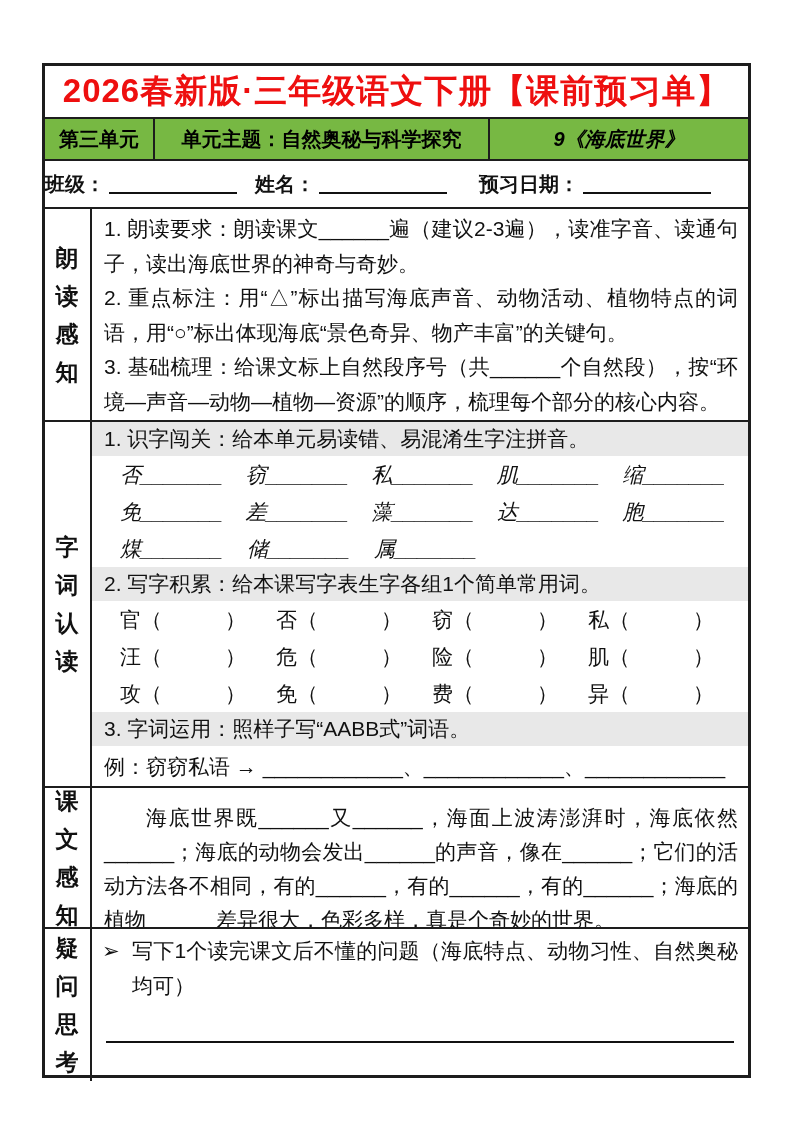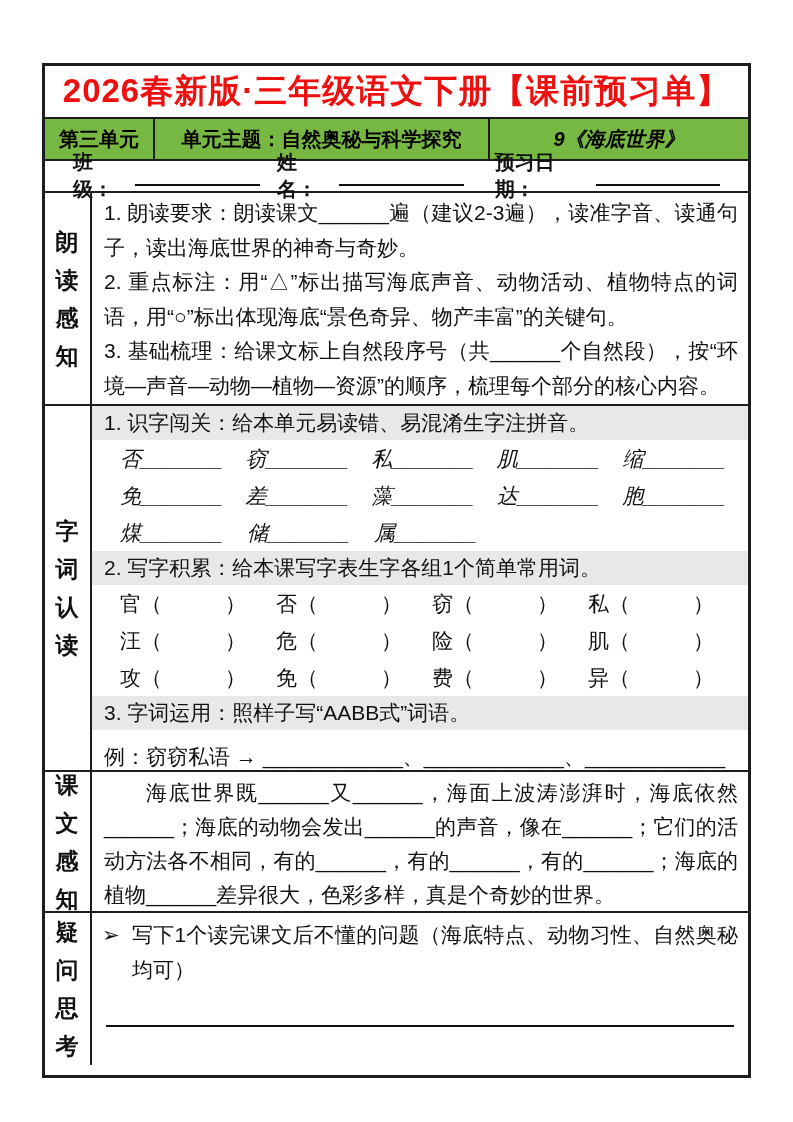--- a/index.html
+++ b/index.html
@@ -14,22 +14,22 @@
   .page-title { color: #ee0f0f; font-size: 33px; font-weight: bold; letter-spacing: 1px;
     white-space: nowrap; }
 
   .unit-row { height: 42px; display: flex; background: #77b843; color: #000000;
     font-weight: bold; font-size: 20px; border-bottom: 2px solid #1d1d1d; }
   .unit-row .cell { display: flex; align-items: center; justify-content: center; height: 100%; }
   .unit-cell { width: 110px; border-right: 2px solid #1d1d1d; }
   .theme-cell { width: 335px; border-right: 2px solid #1d1d1d; }
   .lesson-cell { flex: 1; font-style: italic; }
 
-  .info-row { height: 32px; display: flex; align-items: center;
-    border-bottom: 2px solid #1d1d1d; font-weight: bold; font-size: 20px; padding: 0 28px; }
+  .info-row { height: 48px; display: flex; align-items: center;
+    border-bottom: 2px solid #1d1d1d; font-weight: bold; font-size: 20px; padding: 0 0; }
   .blank-line { display: inline-block; width: 128px; height: 20px;
     border-bottom: 2px solid #111; margin-left: 4px; }
   .info-gap1 { width: 18px; } .info-gap2 { width: 32px; }
 
   
   .section { display: flex; border-bottom: 2px solid #1d1d1d; overflow: hidden; }
   .section:last-child { border-bottom: none; }
   .label-col { width: 47px; border-right: 2px solid #1d1d1d; display: flex;
     align-items: center; justify-content: center; flex: none; }
   .vlabel { width: 1.05em; font-size: 23px; font-weight: bold; line-height: 38px;
@@ -40,23 +40,23 @@
   .sec-words { height: 366px; }
   .sec-comp { height: 141px; }
   .sec-quest { height: 152px; }
 
   .reading-body { padding: 3px 10px 0 12px; }
   .reading-item { line-height: 34.5px; text-align: justify; }
 
   .task-head { background: #e8e8e8; padding: 4px 10px 4px 12px; line-height: 26px; }
   .wrow { display: flex; padding-left: 28px; line-height: 37px; }
   .pcell { width: 127px; font-style: italic; } .wcell { width: 156px; }
-  .example-line { padding: 11px 10px 0 12px; line-height: 32px; }
+  .example-line { padding: 5px 10px 0 12px; line-height: 32px; }
 
-  .comp-body { padding: 4px 10px 0 12px; }
+  .comp-body { padding: 13px 10px 0 12px; }
   .comp-par { line-height: 34px; text-indent: 2em; text-align: justify; }
 
   .quest-body { padding: 4px 10px 0 10px; }
   .q-prompt { display: flex; line-height: 35px; }
   .q-bullet { width: 30px; flex: none; }
   .q-text { flex: 1; text-align: justify; }
   .write-line { height: 40px; border-bottom: 2px solid #111; margin: 0 4px; }
 </style>
 </head>
 <body>

